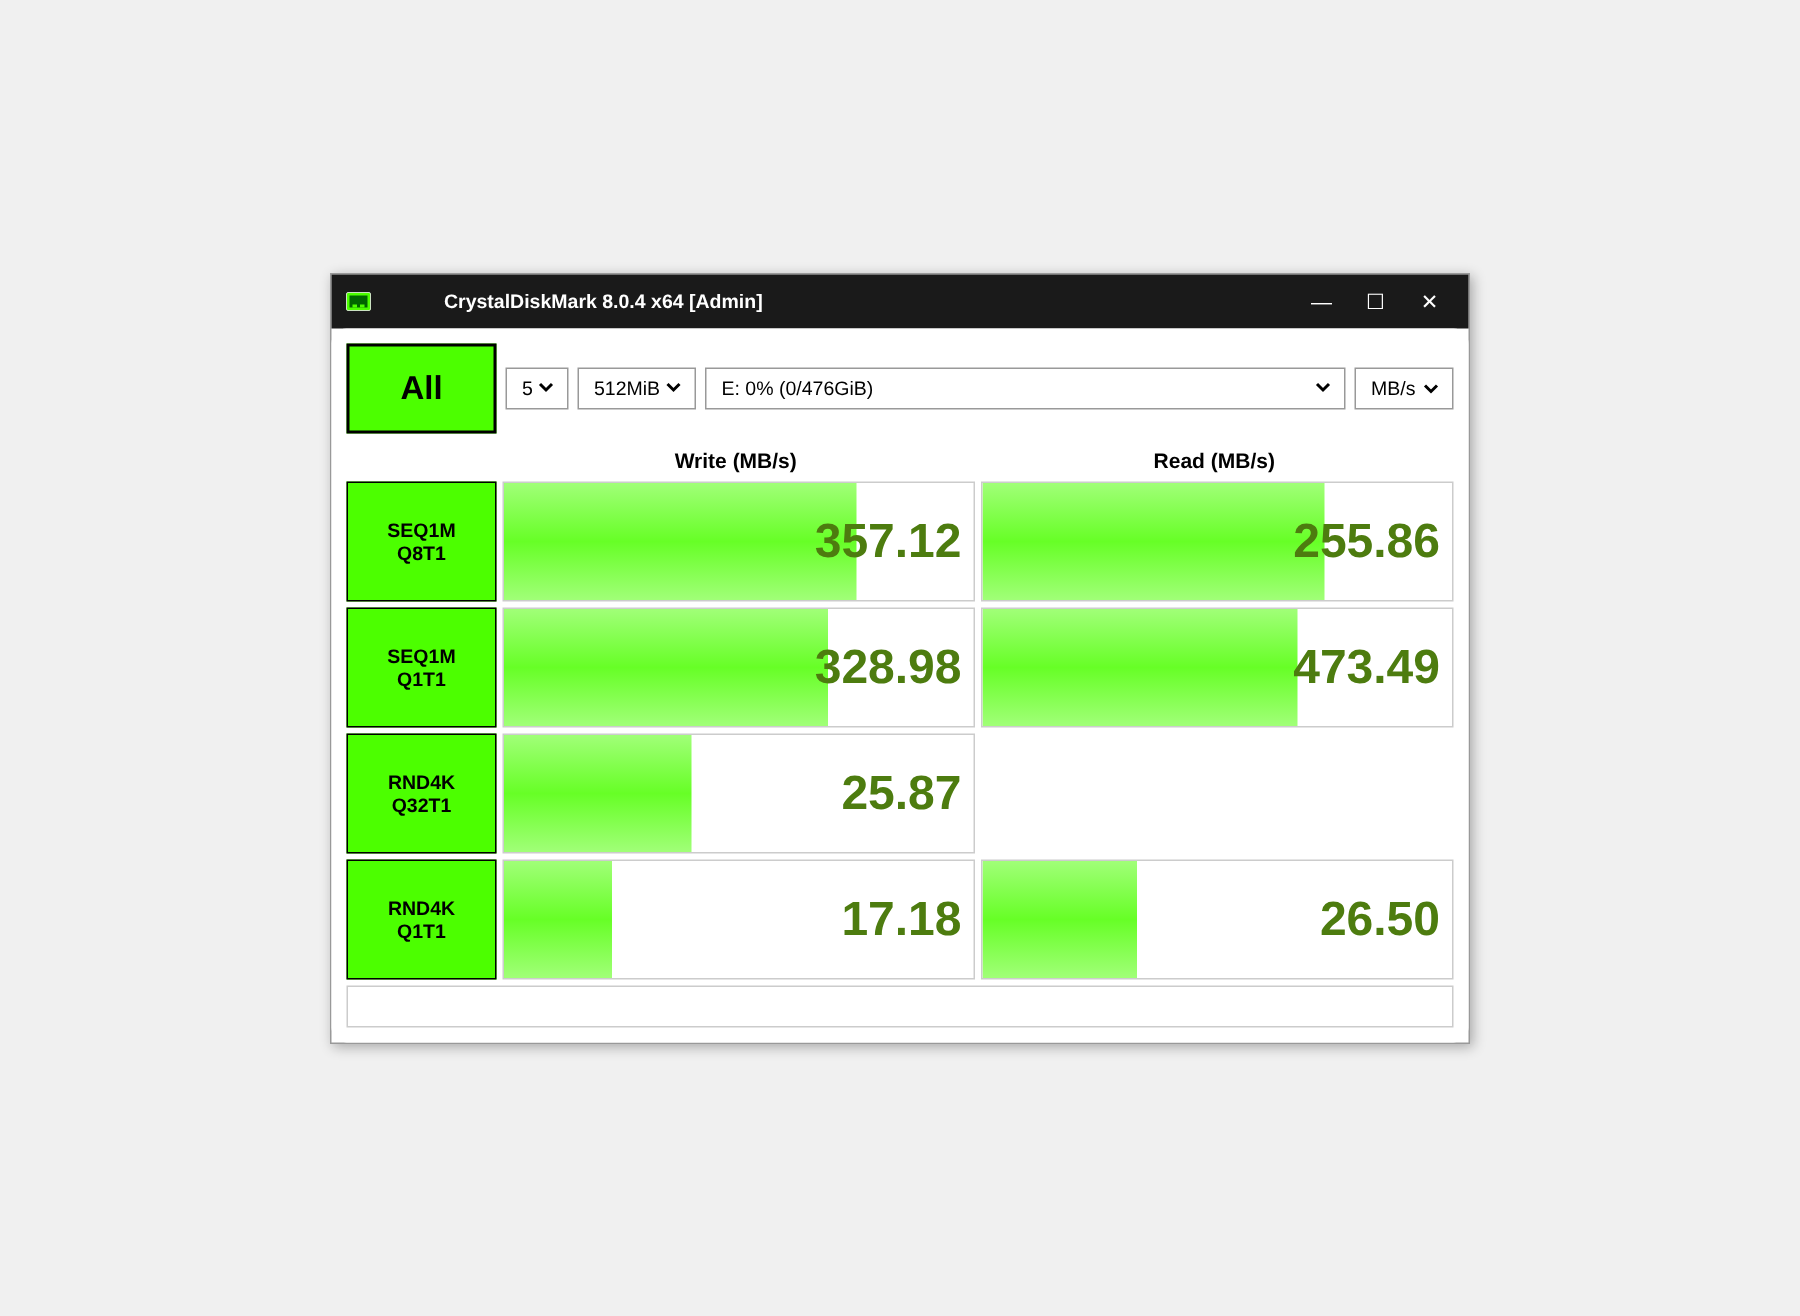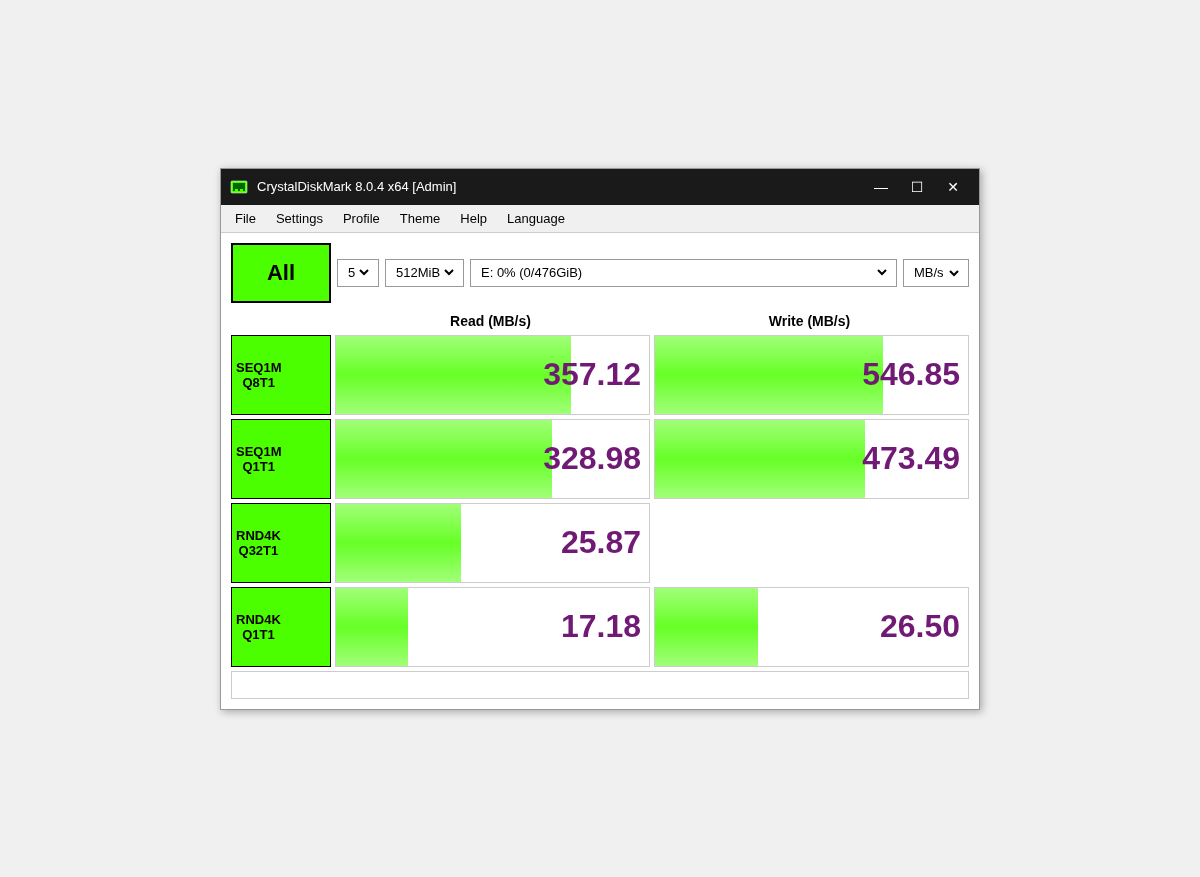--- a/index.html
+++ b/index.html
@@ -34,21 +34,22 @@
       align-items: center;
       justify-content: center;
     }
     .titlebar-icon svg {
       width: 18px;
       height: 18px;
     }
     .titlebar-title {
       flex: 1;
       font-size: 13px;
-      font-weight: normal;
+      font-weight: bold;
+      margin-left: 39px;
     }
     .titlebar-controls {
       display: flex;
       gap: 0;
     }
     .titlebar-btn {
       width: 36px;
       height: 36px;
       display: flex;
       align-items: center;
@@ -172,21 +173,21 @@
       display: grid;
       grid-template-columns: 100px 1fr 1fr;
       gap: 4px;
       margin-bottom: 4px;
     }
     .row-label {
       border: 1px solid #000;
       background: #4cff00;
       display: flex;
       align-items: center;
-      justify-content: flex-start;
+      justify-content: center;
       font-size: 13px;
       font-weight: bold;
       text-align: center;
       padding: 4px;
       min-height: 80px;
     }
     .bench-cell {
       border: 1px solid #ccc;
       background: #fff;
       position: relative;
@@ -202,21 +203,21 @@
       left: 0;
       top: 0;
       bottom: 0;
       background: linear-gradient(to bottom, #90ff60 0%, #4cff00 50%, #90ff60 100%);
       opacity: 0.85;
     }
     .bench-value {
       position: relative;
       font-size: 32px;
       font-weight: bold;
-      color: #701a75;
+      color: #4d7c0f;
       z-index: 1;
     }
 
     .status-bar {
       border: 1px solid #ccc;
       height: 28px;
       margin-top: 4px;
       background: #fff;
     }
   </style>
@@ -235,28 +236,20 @@
       </svg>
     </div>
     <span class="titlebar-title">CrystalDiskMark 8.0.4 x64 [Admin]</span>
     <div class="titlebar-controls">
       <button class="titlebar-btn">—</button>
       <button class="titlebar-btn">☐</button>
       <button class="titlebar-btn close">✕</button>
     </div>
   </div>
 
-  <div class="menubar">
-    <span class="menu-item">File</span>
-    <span class="menu-item">Settings</span>
-    <span class="menu-item">Profile</span>
-    <span class="menu-item">Theme</span>
-    <span class="menu-item">Help</span>
-    <span class="menu-item">Language</span>
-  </div>
 
   <div class="content">
 
     <div class="controls-row">
       <button class="btn-all">All</button>
 
       <div class="select-box">
         <select>
           <option>1</option>
           <option>3</option>
@@ -285,36 +278,36 @@
           <option selected="">MB/s</option>
           <option>GB/s</option>
           <option>IOPS</option>
           <option>μs</option>
         </select>
       </div>
     </div>
 
     <div class="headers-row">
       <div></div>
+      <div class="col-header">Write (MB/s)</div>
       <div class="col-header">Read (MB/s)</div>
-      <div class="col-header">Write (MB/s)</div>
     </div>
 
     <div id="bench-rows">
         <div class="bench-row">
           <div class="row-label">
             <span>SEQ1M<br>Q8T1</span>
           </div>
           <div class="bench-cell">
             <div class="bench-bar" style="width: 75%;"></div>
             <span class="bench-value">357.12</span>
           </div>
           <div class="bench-cell">
             <div class="bench-bar" style="width: 73%;"></div>
-            <span class="bench-value">546.85</span>
+            <span class="bench-value">255.86</span>
           </div>
         </div>
         <div class="bench-row">
           <div class="row-label">
             <span>SEQ1M<br>Q1T1</span>
           </div>
           <div class="bench-cell">
             <div class="bench-bar" style="width: 69%;"></div>
             <span class="bench-value">328.98</span>
           </div>

